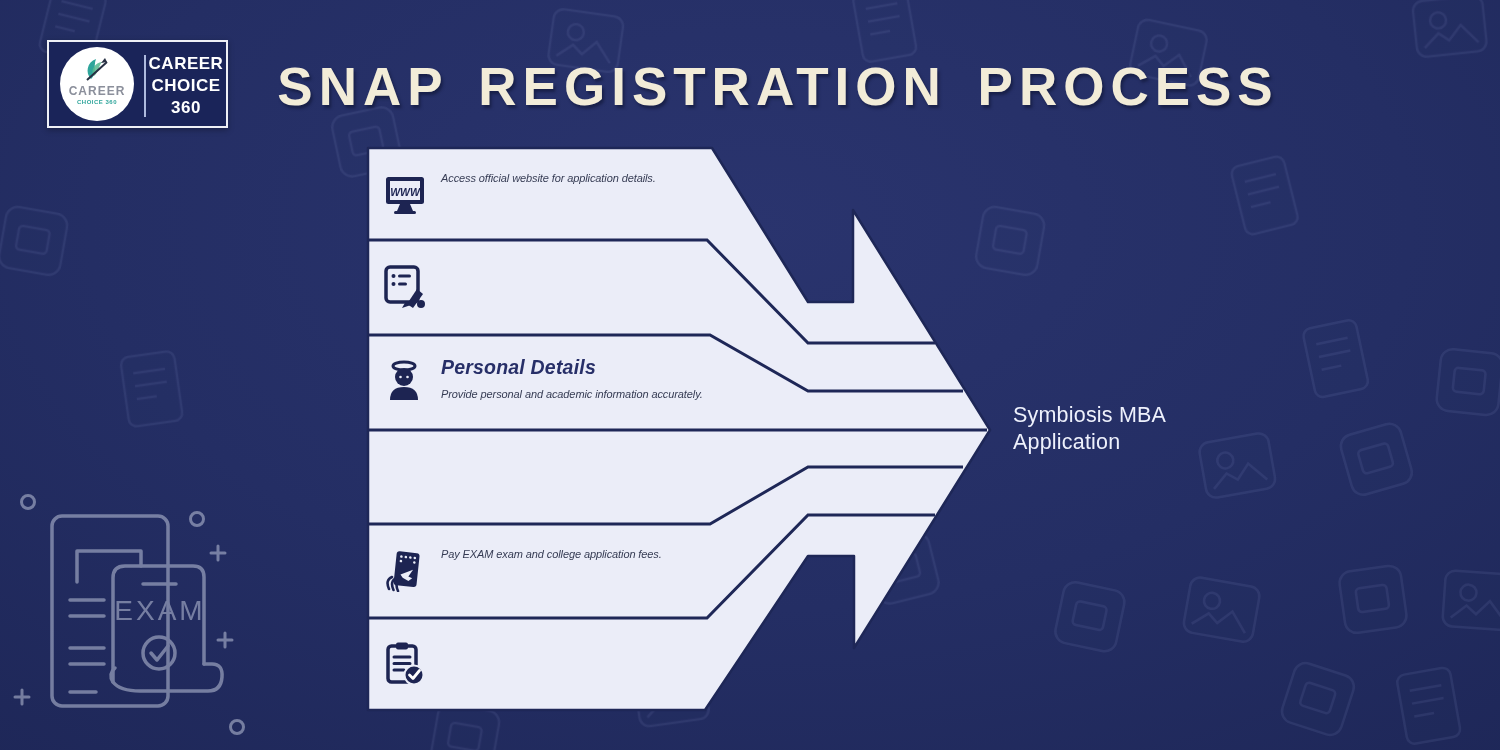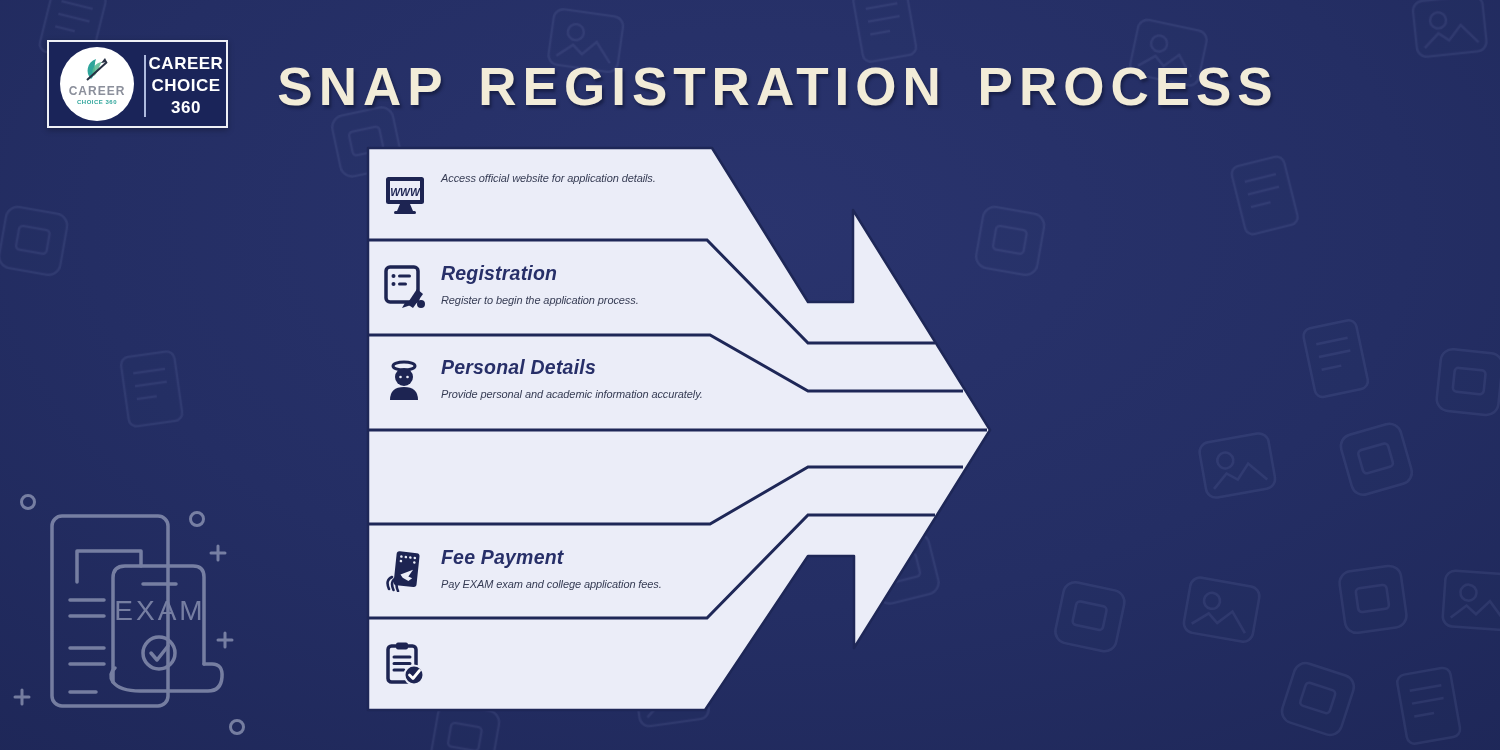--- a/index.html
+++ b/index.html
@@ -177,24 +177,20 @@
         <rect x="3" y="3" width="32" height="35" rx="4" fill="none" stroke="#1d2452" stroke-width="3.5"></rect>
         <circle cx="10.5" cy="12" r="2" fill="#1d2452"></circle>
         <rect x="15" y="10.5" width="13" height="3" rx="1.5" fill="#1d2452"></rect>
         <circle cx="10.5" cy="20" r="2" fill="#1d2452"></circle>
         <rect x="15" y="18.5" width="9" height="3" rx="1.5" fill="#1d2452"></rect>
         <path d="M24,40 L34,25 L40,30 L30,44 Z" fill="#1d2452"></path>
         <path d="M19,44 l4,-7 5,4 z" fill="#1d2452"></path>
         <circle cx="38" cy="40" r="4" fill="#1d2452"></circle>
       </svg>
     </div>
-    <div class="step-text">
-      <div class="step-title">Registration</div>
-      <div class="step-desc">Register to begin the application process.</div>
-    </div>
   </div>
 
   <div class="step" style="top:356px">
     <div class="step-icon">
       <svg width="44" height="44" viewBox="0 0 44 44">
         <ellipse cx="21" cy="8" rx="11" ry="4" fill="none" stroke="#1d2452" stroke-width="3"></ellipse>
         <circle cx="21" cy="19" r="9" fill="#1d2452"></circle>
         <circle cx="17.5" cy="19" r="1.3" fill="#ebedf8"></circle>
         <circle cx="24.5" cy="19" r="1.3" fill="#ebedf8"></circle>
         <path d="M7,42 Q7,29 21,29 Q35,29 35,42 Z" fill="#1d2452"></path>
@@ -219,31 +215,34 @@
               <circle cx="30.5" cy="9" r="1.3"></circle>
             <circle cx="17" cy="13.5" r="1.3"></circle>
               <circle cx="30.5" cy="13.5" r="1.3"></circle>
           </g>
           <path d="M18,27 l12,-6 -4,7 4,1.5 -3.5,3 -6,-2.5 z" fill="#ebedf8"></path>
         </g>
         <path d="M6,41 q-4,-9 3,-12 M10.5,42 q-4,-9 3,-12 M15,43 q-4,-9 3,-12" fill="none" stroke="#1d2452" stroke-width="2.6" stroke-linecap="round"></path>
       </svg>
     </div>
     <div class="step-text">
-      <div class="step-title">Fee Payment</div>
       <div class="step-desc">Pay EXAM exam and college application fees.</div>
     </div>
   </div>
 
   <div class="step" style="top:639px">
     <div class="step-icon">
       <svg width="44" height="44" viewBox="0 0 44 44">
         <rect x="5" y="5" width="28" height="36" rx="3.5" fill="none" stroke="#1d2452" stroke-width="3.5"></rect>
         <rect x="13" y="1.5" width="12" height="7" rx="2" fill="#1d2452"></rect>
         <path d="M11,16 h16 M11,22.5 h16 M11,29 h10" stroke="#1d2452" stroke-width="3" stroke-linecap="round"></path>
         <circle cx="31" cy="34" r="9.5" fill="#1d2452" stroke="#ebedf8" stroke-width="2"></circle>
         <path d="M26.5,34 l3.5,3.5 6.5,-8" fill="none" stroke="#ffffff" stroke-width="2.8" stroke-linecap="round" stroke-linejoin="round"></path>
       </svg>
     </div>
   </div>
 
+  <div class="outcome">
+    <div>Symbiosis MBA</div>
+    <div>Application</div>
+  </div>
 
 </div>
 
 </body></html>

